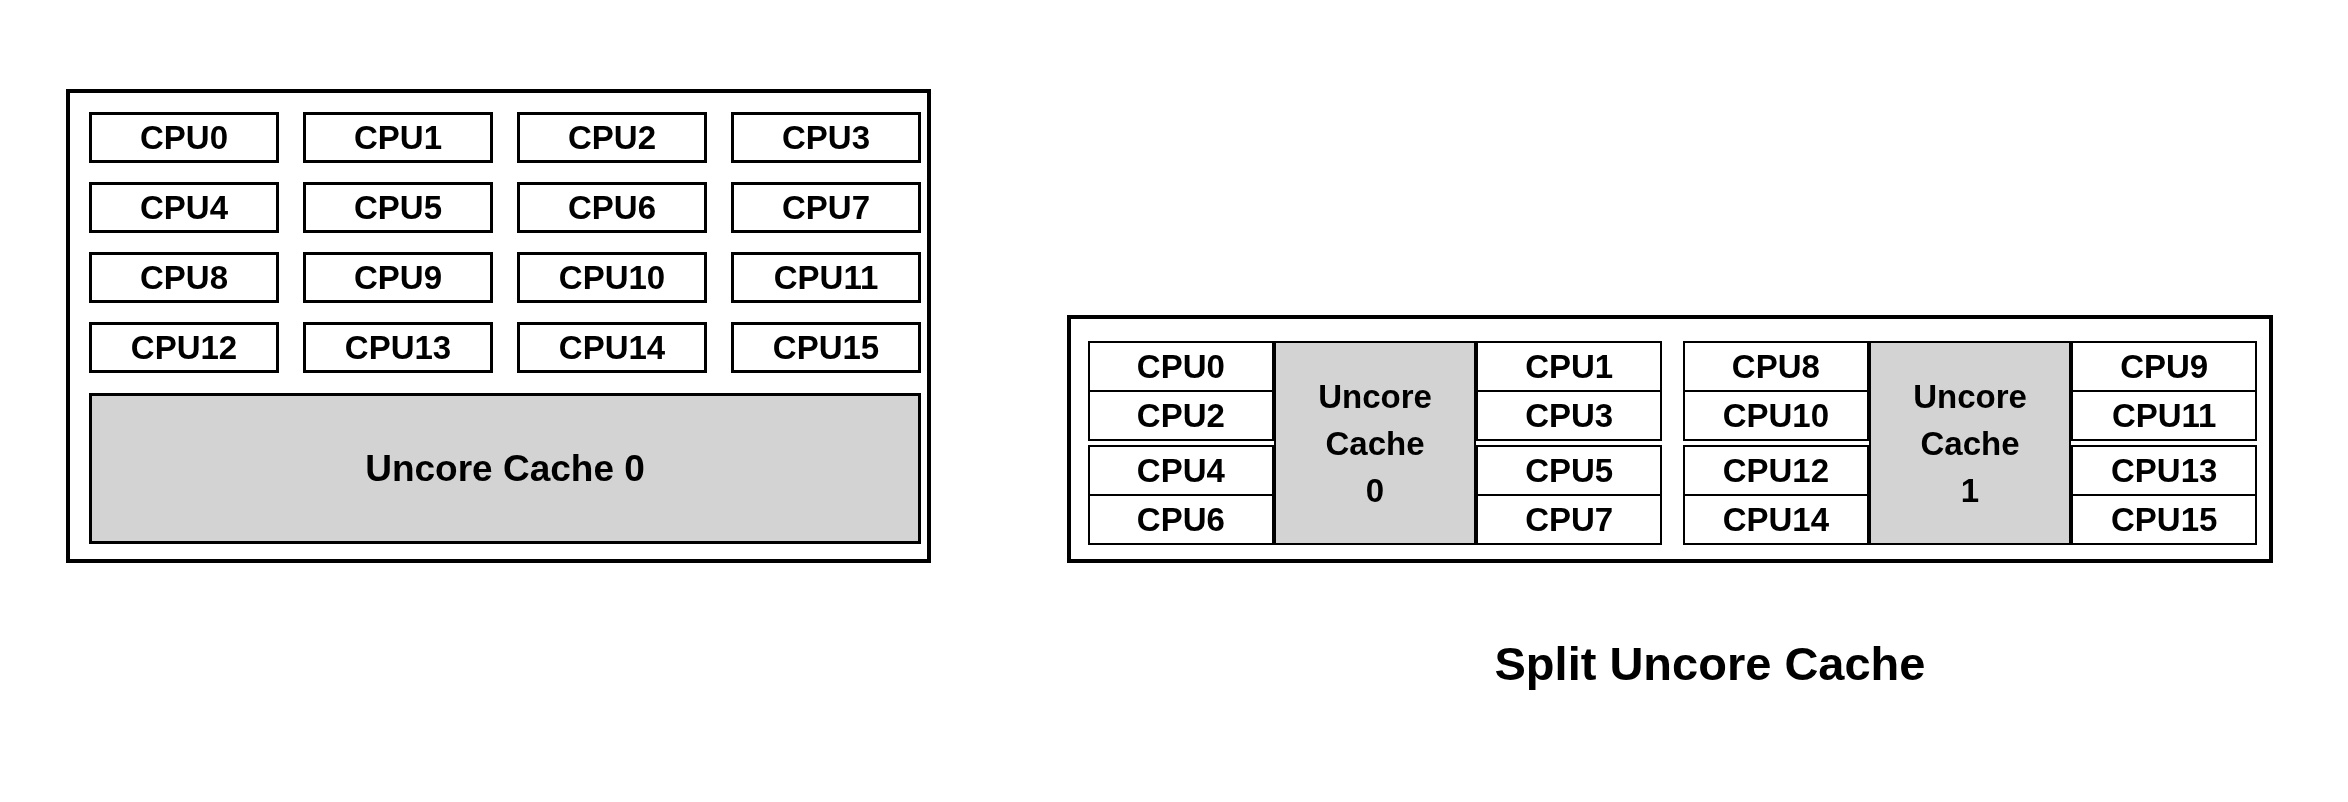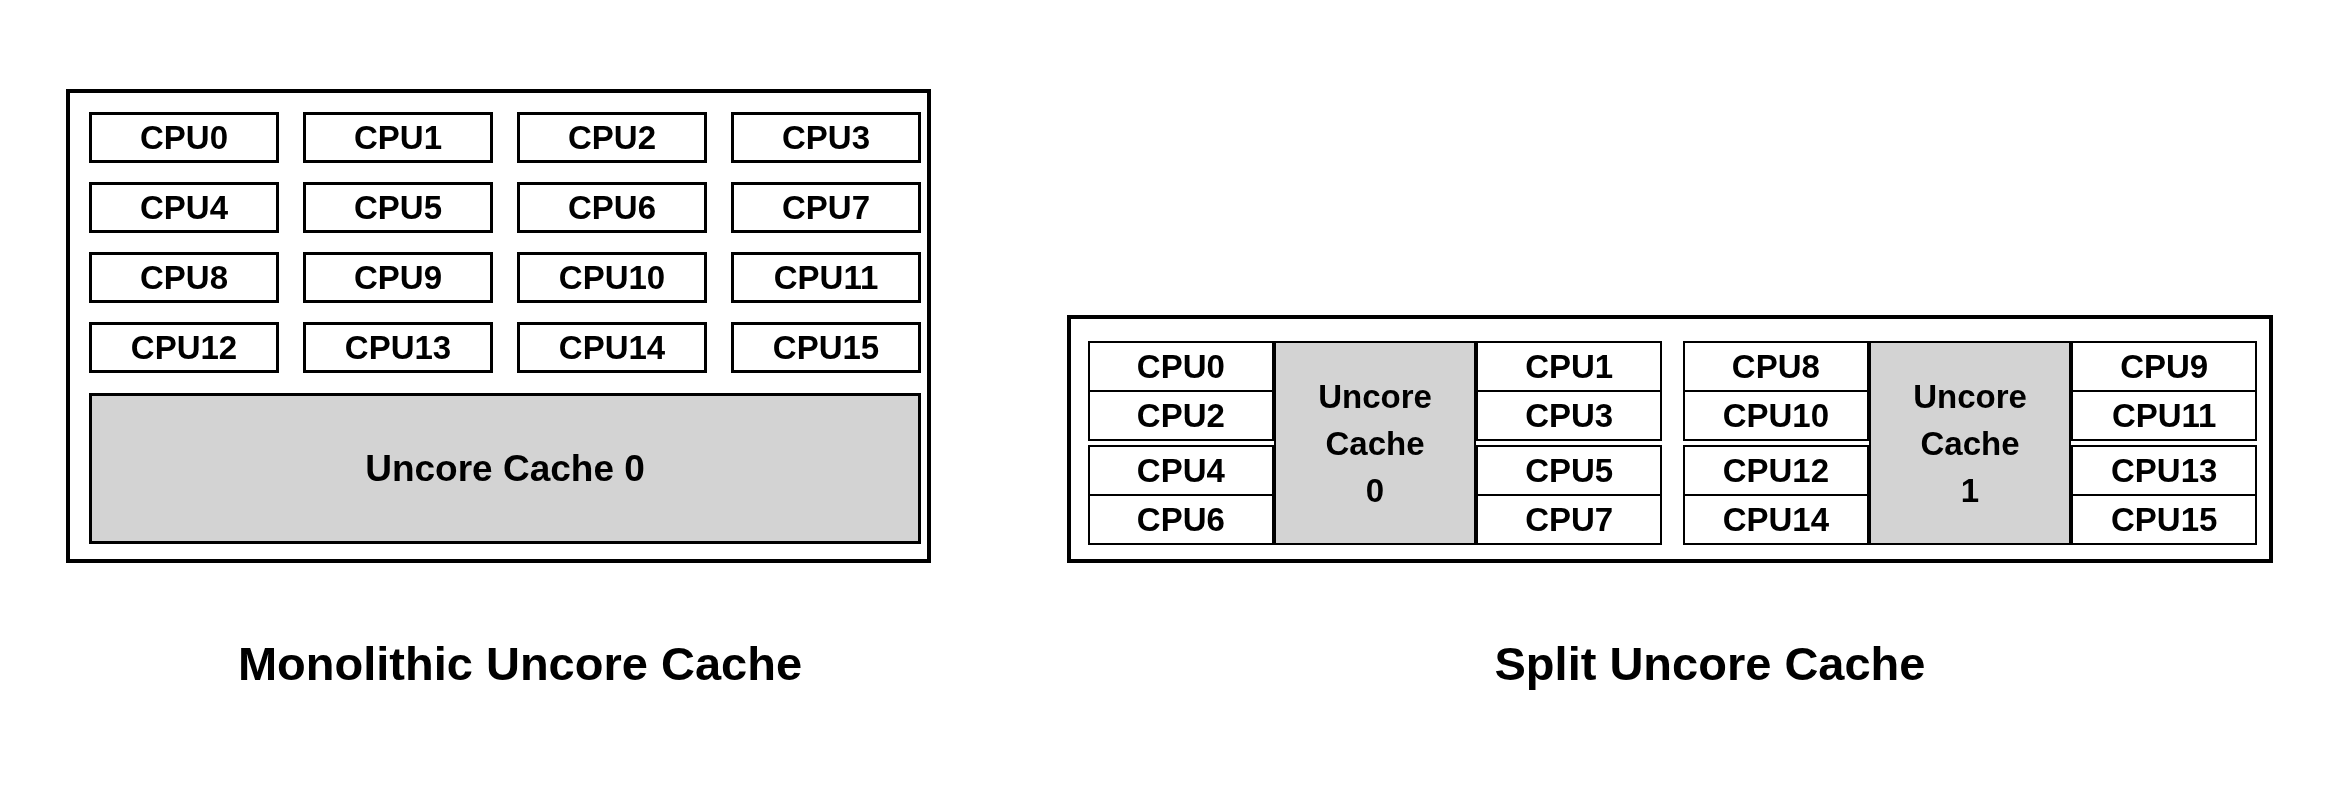--- a/index.html
+++ b/index.html
@@ -79,21 +79,20 @@
       <div class="cpu">CPU9</div>
       <div class="cpu">CPU10</div>
       <div class="cpu">CPU11</div>
       <div class="cpu">CPU12</div>
       <div class="cpu">CPU13</div>
       <div class="cpu">CPU14</div>
       <div class="cpu">CPU15</div>
     </div>
     <div class="mono-cache">Uncore Cache 0</div>
   </div>
-  <div class="caption mono-cap">Monolithic Uncore Cache</div>
 
   <div class="split-box">
 
     <div class="group g0">
       <div class="cpu-col">
         <div class="pair">
           <div class="cellrow">CPU0</div>
           <div class="cellrow">CPU2</div>
         </div>
         <div class="pair">

